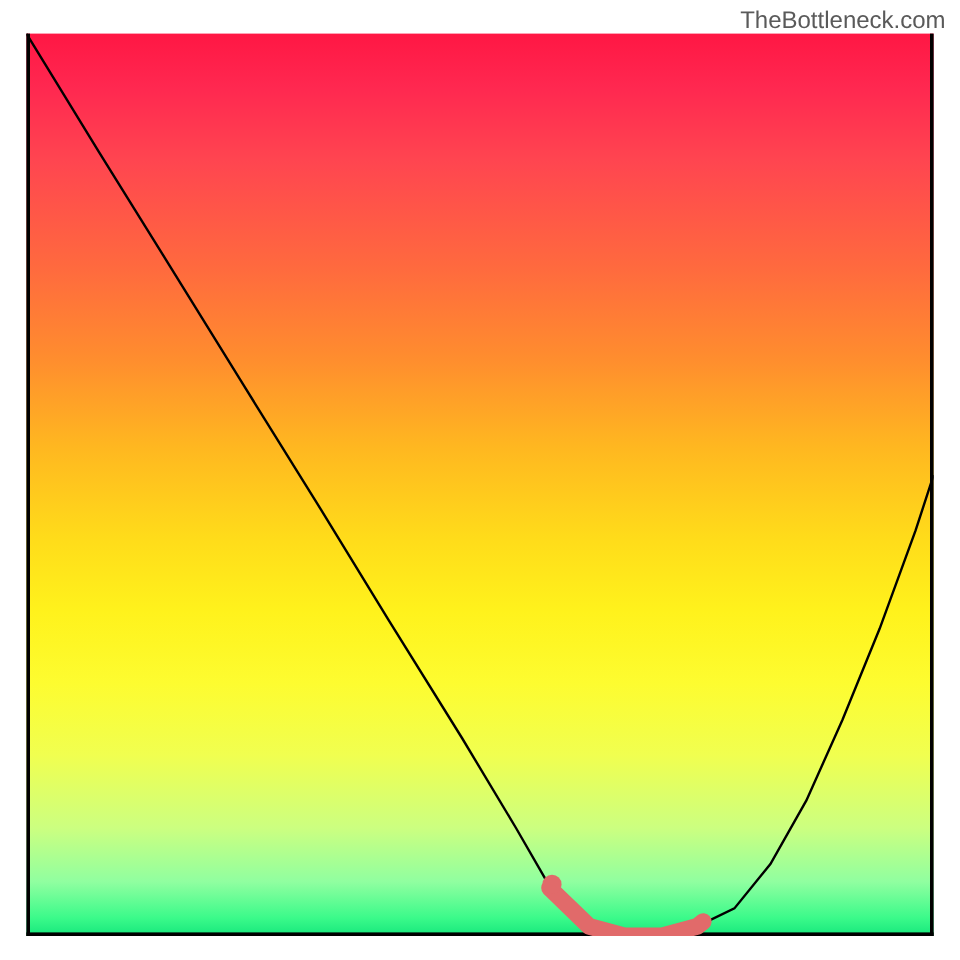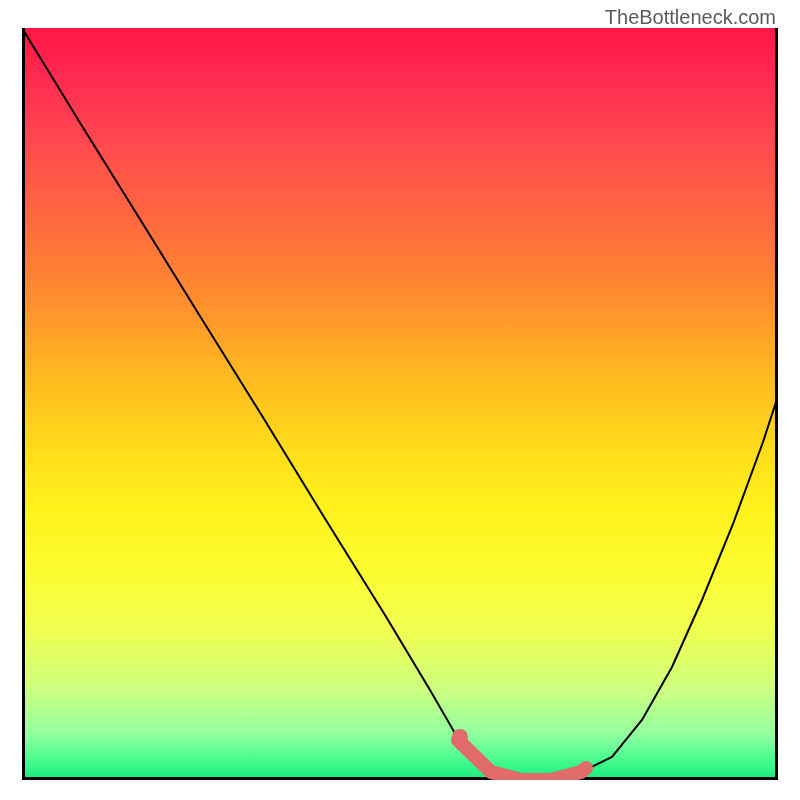--- a/index.html
+++ b/index.html
@@ -7,21 +7,21 @@
     width: 800px;
     height: 800px;
     background: #ffffff;
     position: relative;
     font-family: Arial, sans-serif;
     overflow: hidden;
   }
   .watermark {
     position: absolute;
     top: 6px;
-    right: 24px;
+    right: 12px;
     color: #5a5a5a;
     font-size: 20px;
     font-weight: 400;
     z-index: 10;
   }
   .plot-area {
     position: absolute;
     left: 22px;
     top: 28px;
     width: 756px;

